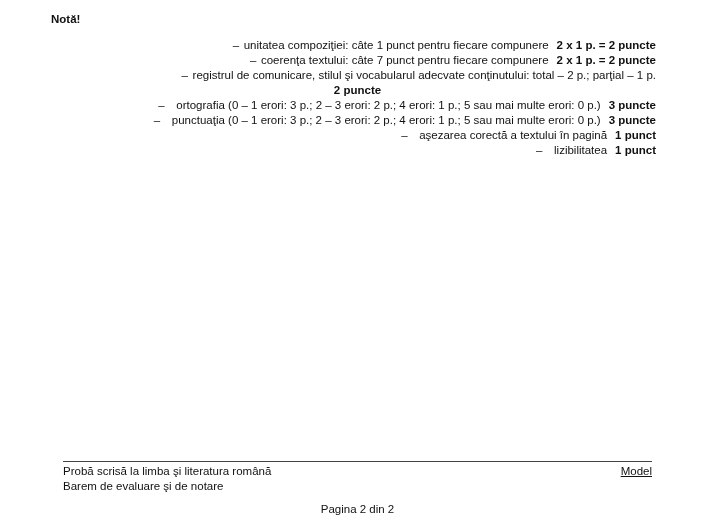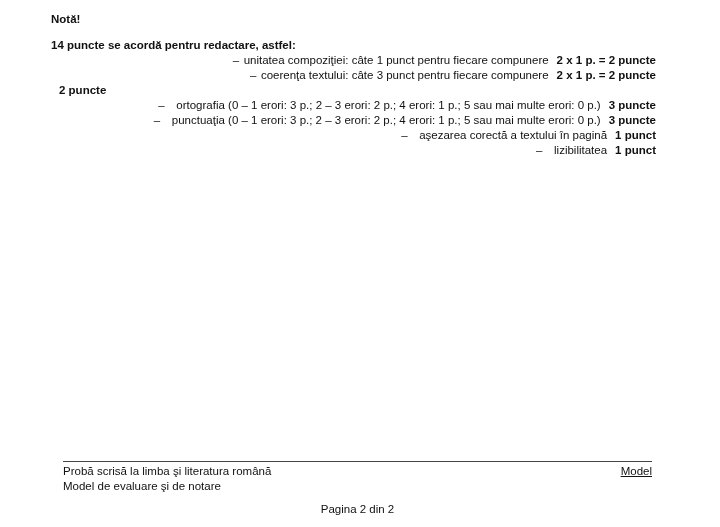--- a/index.html
+++ b/index.html
@@ -47,21 +47,21 @@
   .dash.wide {
     width: 18px;
   }
   .points {
     font-weight: bold;
     white-space: nowrap;
     text-align: right;
     margin-left: 8px;
   }
   .row.value-only {
-    justify-content: flex-start;
+    justify-content: center;
   }
   .footer {
     position: absolute;
     left: 63px;
     right: 68px;
     top: 461px;
     border-top: 1px solid #444444;
     padding-top: 2px;
   }
   .footer-top {
@@ -83,32 +83,34 @@
 </style>
 </head>
 <body>
 
 <div class="content">
 
   <div class="note-heading">Notă!</div>
 
   <div class="spacer"></div>
 
-  <div class="intro">14 puncte se acordă pentru redactare, astfel:</div>
 
   <div class="row">
     <span class="left"><span class="dash">–</span><span>unitatea compoziţiei: câte 1 punct pentru fiecare compunere</span></span>
     <span class="points">2 x 1 p. = 2 puncte</span>
   </div>
 
   <div class="row">
-    <span class="left"><span class="dash">–</span><span>coerenţa textului: câte 3 punct pentru fiecare compunere</span></span>
+    <span class="left"><span class="dash">–</span><span>coerenţa textului: câte 7 punct pentru fiecare compunere</span></span>
     <span class="points">2 x 1 p. = 2 puncte</span>
   </div>
 
+  <div class="row">
+    <span class="left"><span class="dash">–</span><span>registrul de comunicare, stilul şi vocabularul adecvate conţinutului: total – 2 p.; parţial – 1 p.</span></span>
+  </div>
 
   <div class="row value-only">
     <span class="points">2 puncte</span>
   </div>
 
   <div class="row">
     <span class="left"><span class="dash wide">–</span><span>ortografia (0 – 1 erori: 3 p.; 2 – 3 erori: 2 p.; 4 erori: 1 p.; 5 sau mai multe erori: 0 p.)</span></span>
     <span class="points">3 puncte</span>
   </div>
 
@@ -126,18 +128,18 @@
     <span class="left"><span class="dash wide">–</span><span>lizibilitatea</span></span>
     <span class="points">1 punct</span>
   </div>
 
 </div>
 
 <div class="footer">
   <div class="footer-top">
     <div class="footer-left">
       <div>Probă scrisă la limba şi literatura română</div>
-      <div>Model de evaluare şi de notare</div>
+      <div>Barem de evaluare şi de notare</div>
     </div>
     <div class="footer-variant">Model</div>
   </div>
   <div class="page-number">Pagina 2 din 2</div>
 </div>
 
 </body></html>

